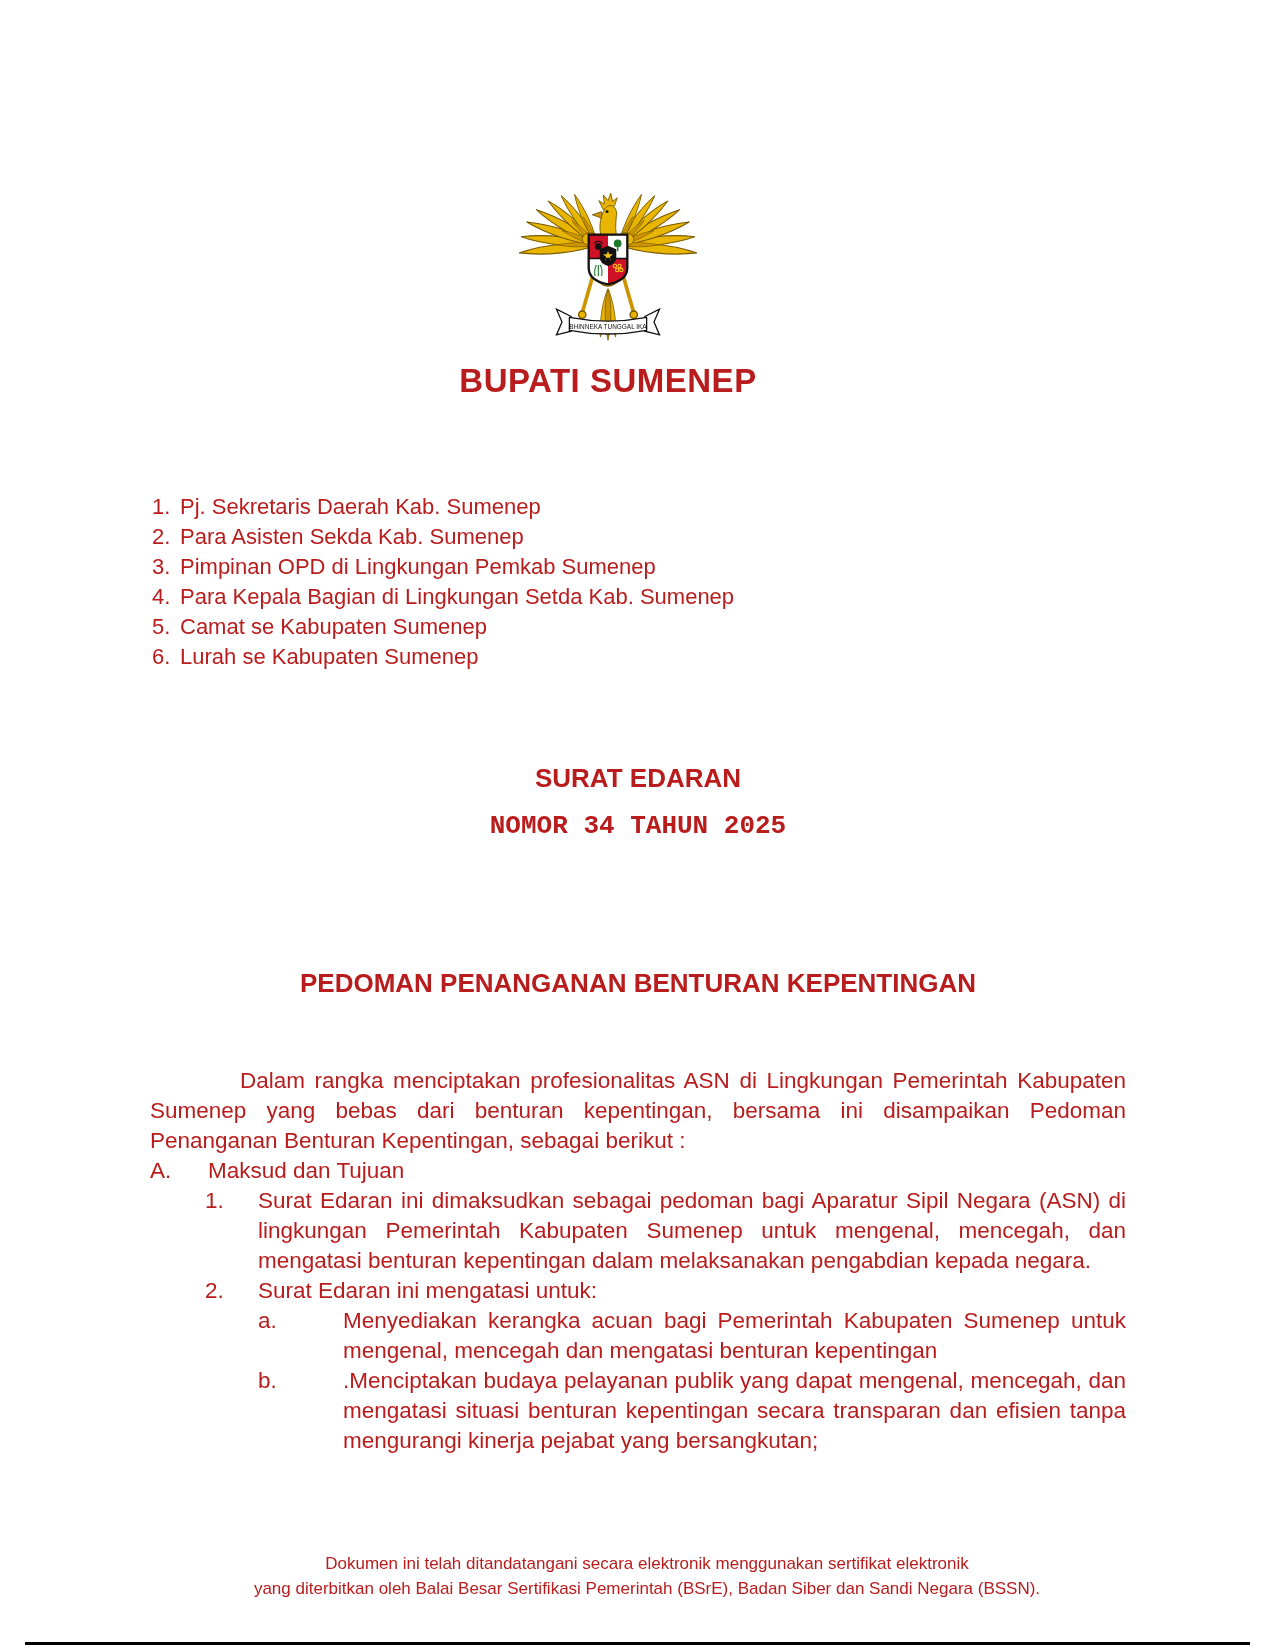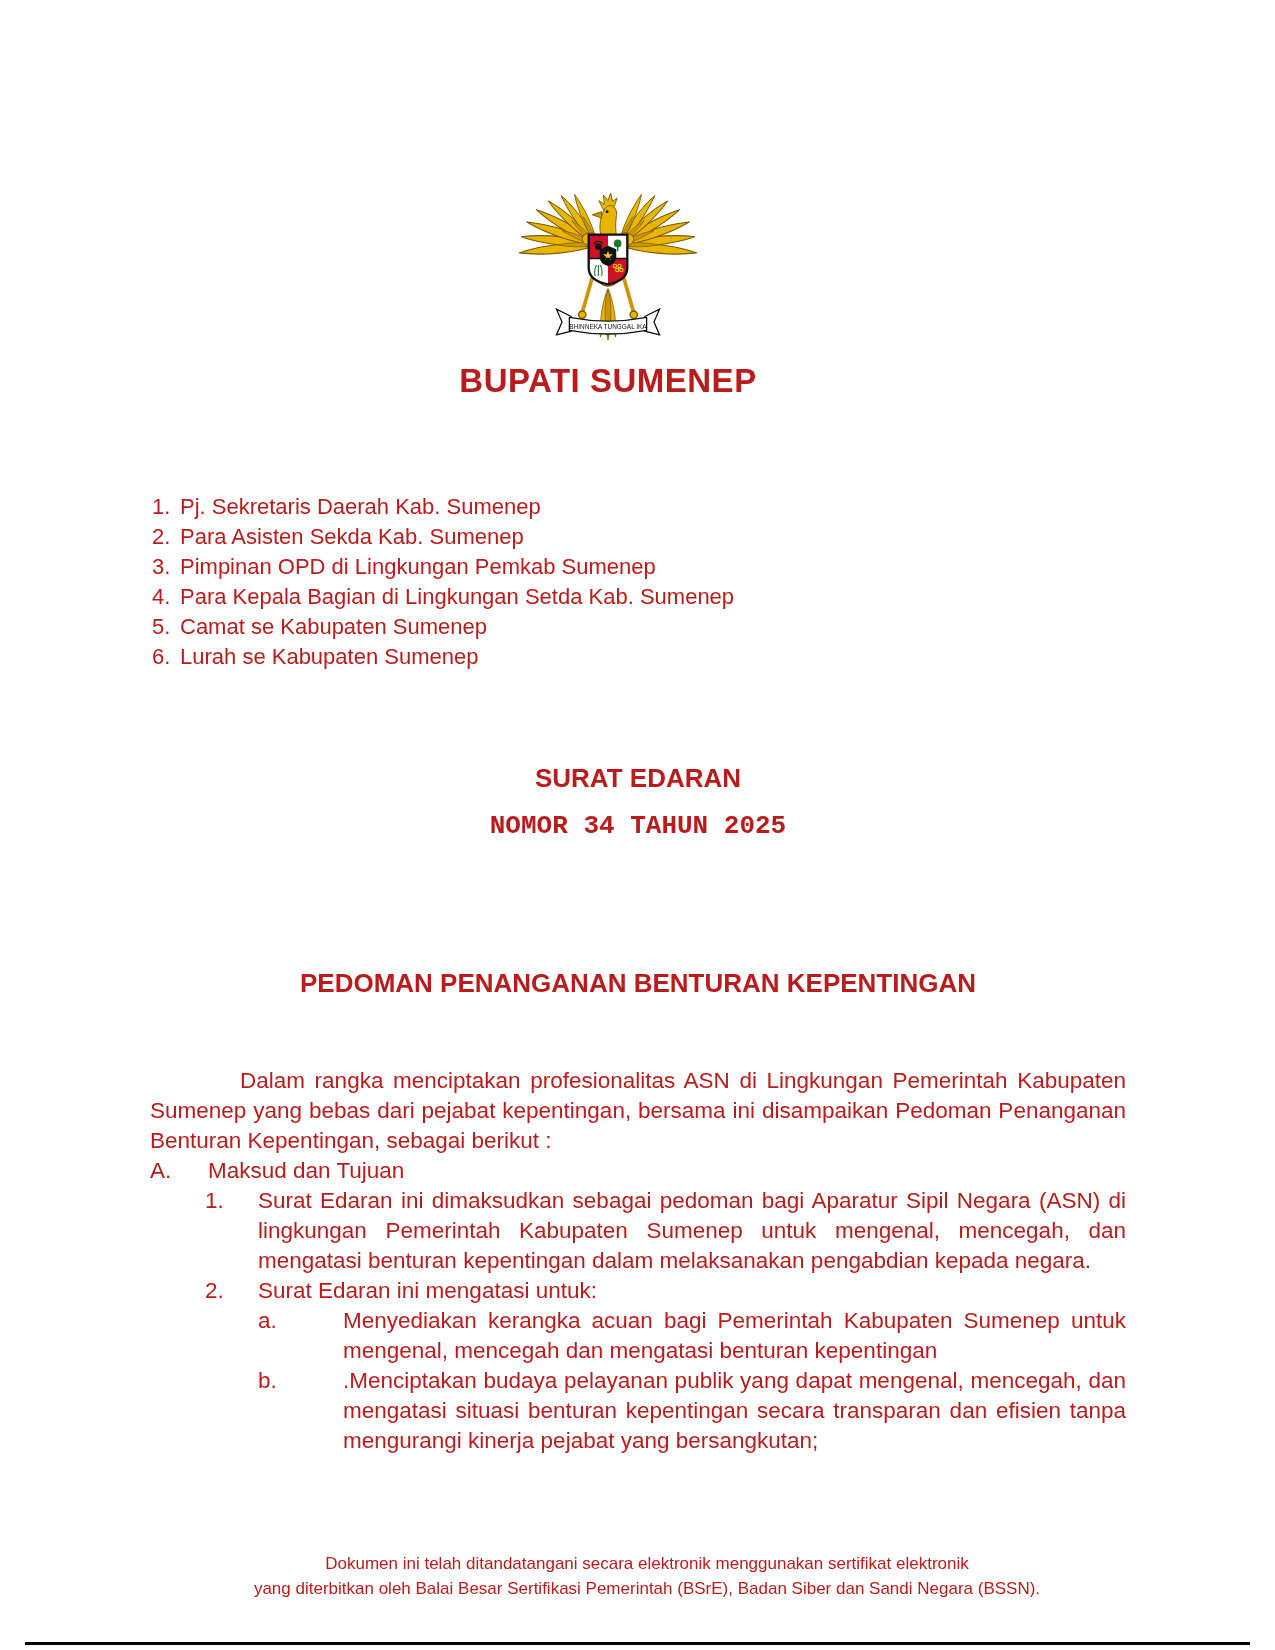--- a/index.html
+++ b/index.html
@@ -189,21 +189,21 @@
         <span>Lurah se Kabupaten Sumenep</span>
       </div>
     </div>
   </div>
 
   <div id="t-type" class="title-line">SURAT EDARAN</div>
   <div id="t-number" class="title-line">NOMOR 34 TAHUN 2025</div>
   <div id="t-subject" class="title-line">PEDOMAN PENANGANAN BENTURAN KEPENTINGAN</div>
 
   <div class="body-block">
-    <p class="opening">Dalam rangka menciptakan profesionalitas ASN di Lingkungan Pemerintah Kabupaten Sumenep yang bebas dari pejabat kepentingan, bersama ini disampaikan Pedoman Penanganan Benturan Kepentingan, sebagai berikut :</p>
+    <p class="opening">Dalam rangka menciptakan profesionalitas ASN di Lingkungan Pemerintah Kabupaten Sumenep yang bebas dari benturan kepentingan, bersama ini disampaikan Pedoman Penanganan Benturan Kepentingan, sebagai berikut :</p>
 
     <div class="sec-row">
       <span class="sec-marker">A.</span>
       <span>Maksud dan Tujuan</span>
     </div>
 
     <div class="l1-item">
       <span class="l1-marker">1.</span>
       <span class="l1-text">Surat Edaran ini dimaksudkan sebagai pedoman bagi Aparatur Sipil Negara (ASN) di lingkungan Pemerintah Kabupaten Sumenep untuk mengenal, mencegah, dan mengatasi benturan kepentingan dalam melaksanakan pengabdian kepada negara.</span>
     </div>

